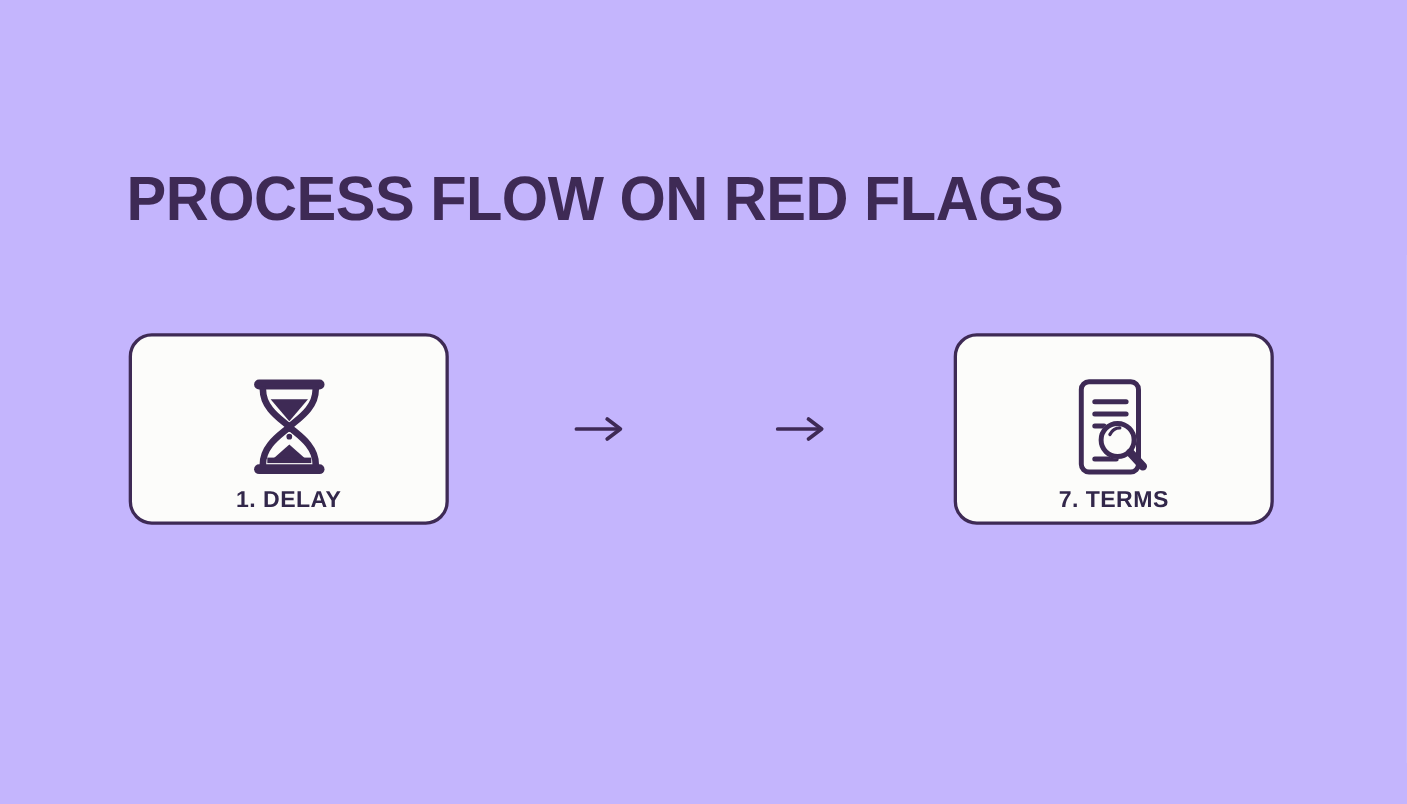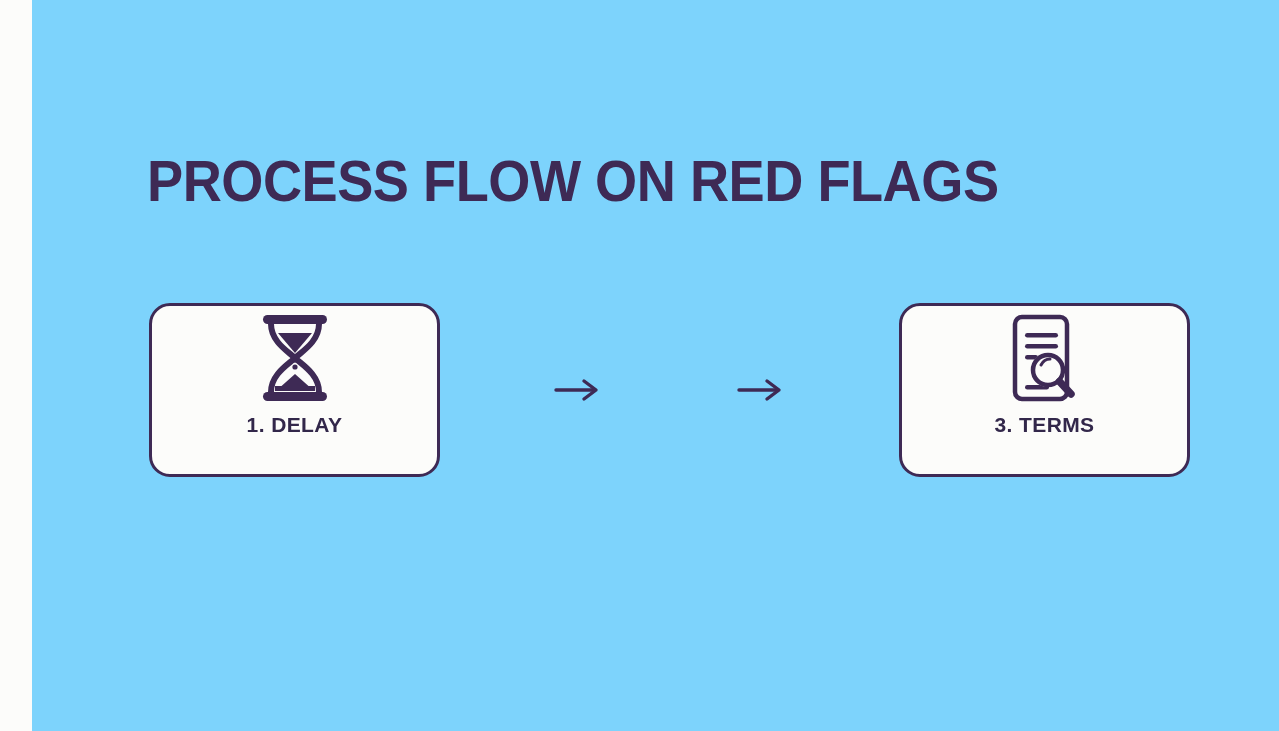--- a/index.html
+++ b/index.html
@@ -11,22 +11,21 @@
     width: 1279px;
     height: 731px;
     background: #fcfcfa;
     font-family: "Liberation Sans", sans-serif;
     overflow: hidden;
     position: relative;
   }
   .slide {
     position: absolute;
     inset: 0;
-    background: #7dd3fc;
-    margin-left: 32px;
+    background: #c4b5fd;
   }
 
   
   .title {
     position: absolute;
     left: 115px;
     top: 150px;
     font-size: 57px;
     line-height: 62px;
     font-weight: bold;
@@ -53,21 +52,21 @@
     width: 291px;
     height: 174px;
     box-sizing: border-box;
     border: 3px solid #3e2a55;
     border-radius: 21px;
     background: #fcfcfa;
     display: flex;
     flex-direction: column;
     align-items: center;
     justify-content: flex-start;
-    padding-top: 6px;
+    padding-top: 36px;
   }
   .card-icon {
     height: 92px;
     display: flex;
     align-items: center;
     justify-content: center;
   }
   .card-label {
     margin-top: 9px;
     font-size: 21px;
@@ -145,17 +144,17 @@
           <rect x="24" y="73" width="24" height="4.6" rx="2.3" fill="#3e2a55"></rect>
 
           <circle cx="47" cy="58" r="17" fill="#fcfcfa"></circle>
           <circle cx="47" cy="58" r="15" fill="none" stroke="#3e2a55" stroke-width="4.5"></circle>
 
           <path d="M40 53 C42 49 45.5 47 49 47" fill="none" stroke="#3e2a55" stroke-width="3" stroke-linecap="round"></path>
 
           <path d="M58.5 69.5 L70 82" stroke="#3e2a55" stroke-width="7.5" stroke-linecap="round"></path>
         </svg>
       </div>
-      <div class="card-label">3. TERMS</div>
+      <div class="card-label">7. TERMS</div>
     </div>
 
   </div>
 </div>
 
 </body></html>

